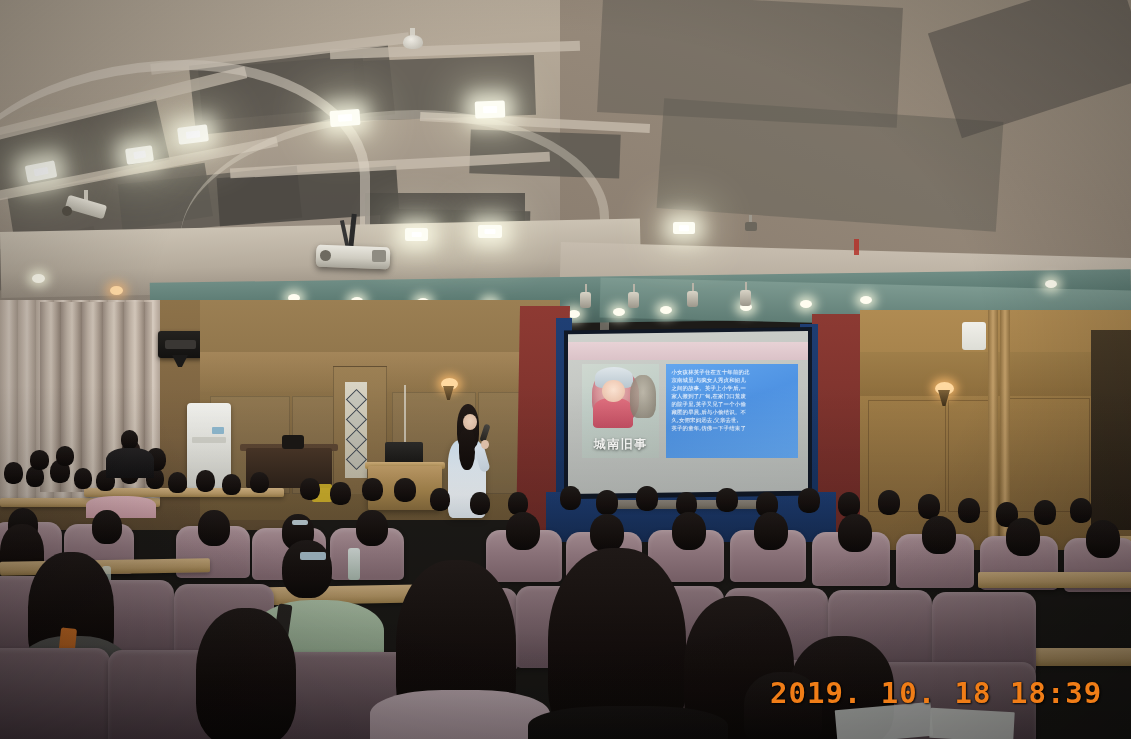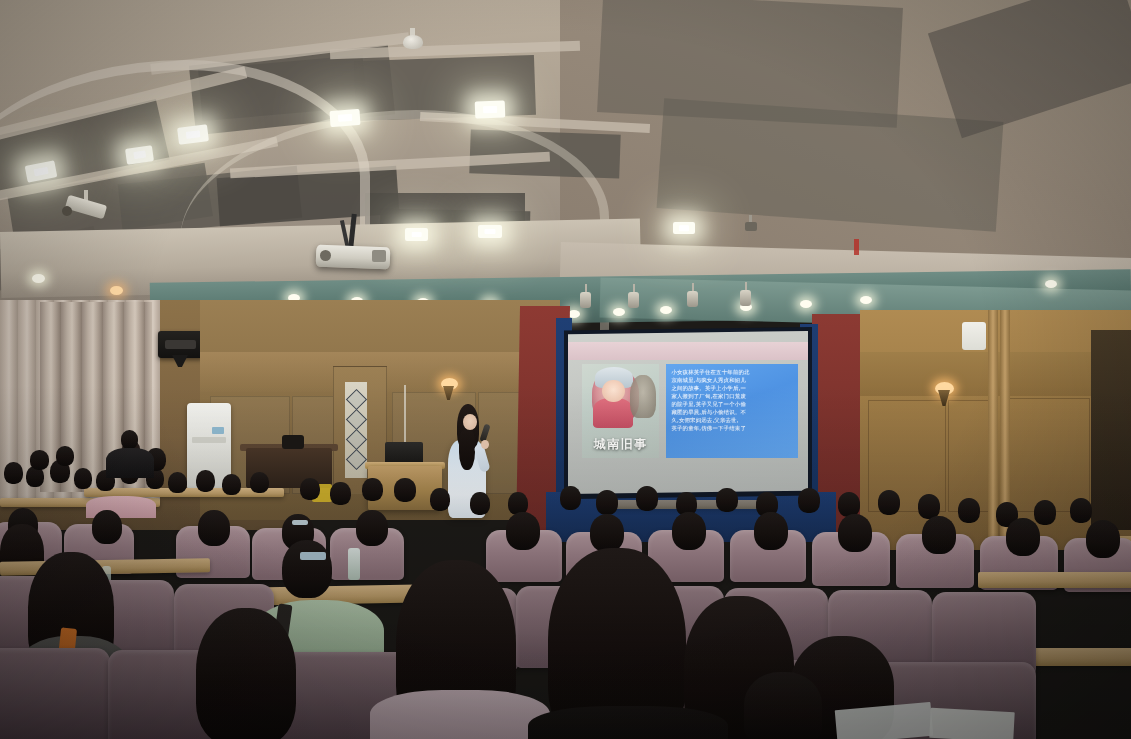--- a/index.html
+++ b/index.html
@@ -531,14 +531,15 @@
   <div class="shoulder" style="left:370px;top:690px;width:180px;height:60px;border-radius:40% 40% 0 0;background:linear-gradient(180deg,#d0bcc3,#b8a2aa);"></div>
   <div class="shoulder" style="left:528px;top:706px;width:200px;height:50px;border-radius:40% 40% 0 0;background:linear-gradient(180deg,#1a1614,#0e0b0a);"></div>
 
   <div class="paper" style="left:836px;top:706px;width:96px;height:34px;transform:rotate(-5deg);"></div>
   <div class="paper" style="left:930px;top:710px;width:84px;height:30px;transform:rotate(3deg);background:#e8ebe6;"></div>
   <div class="head" style="left:744px;top:672px;width:78px;height:70px;border-radius:46% 46% 20% 20%;"></div>
 
   <div class="dim"></div>
   <div class="vignette"></div>
 
+  <div class="ts">2019. 10. 18  18:39</div>
 
 </div>
 
 </body></html>

